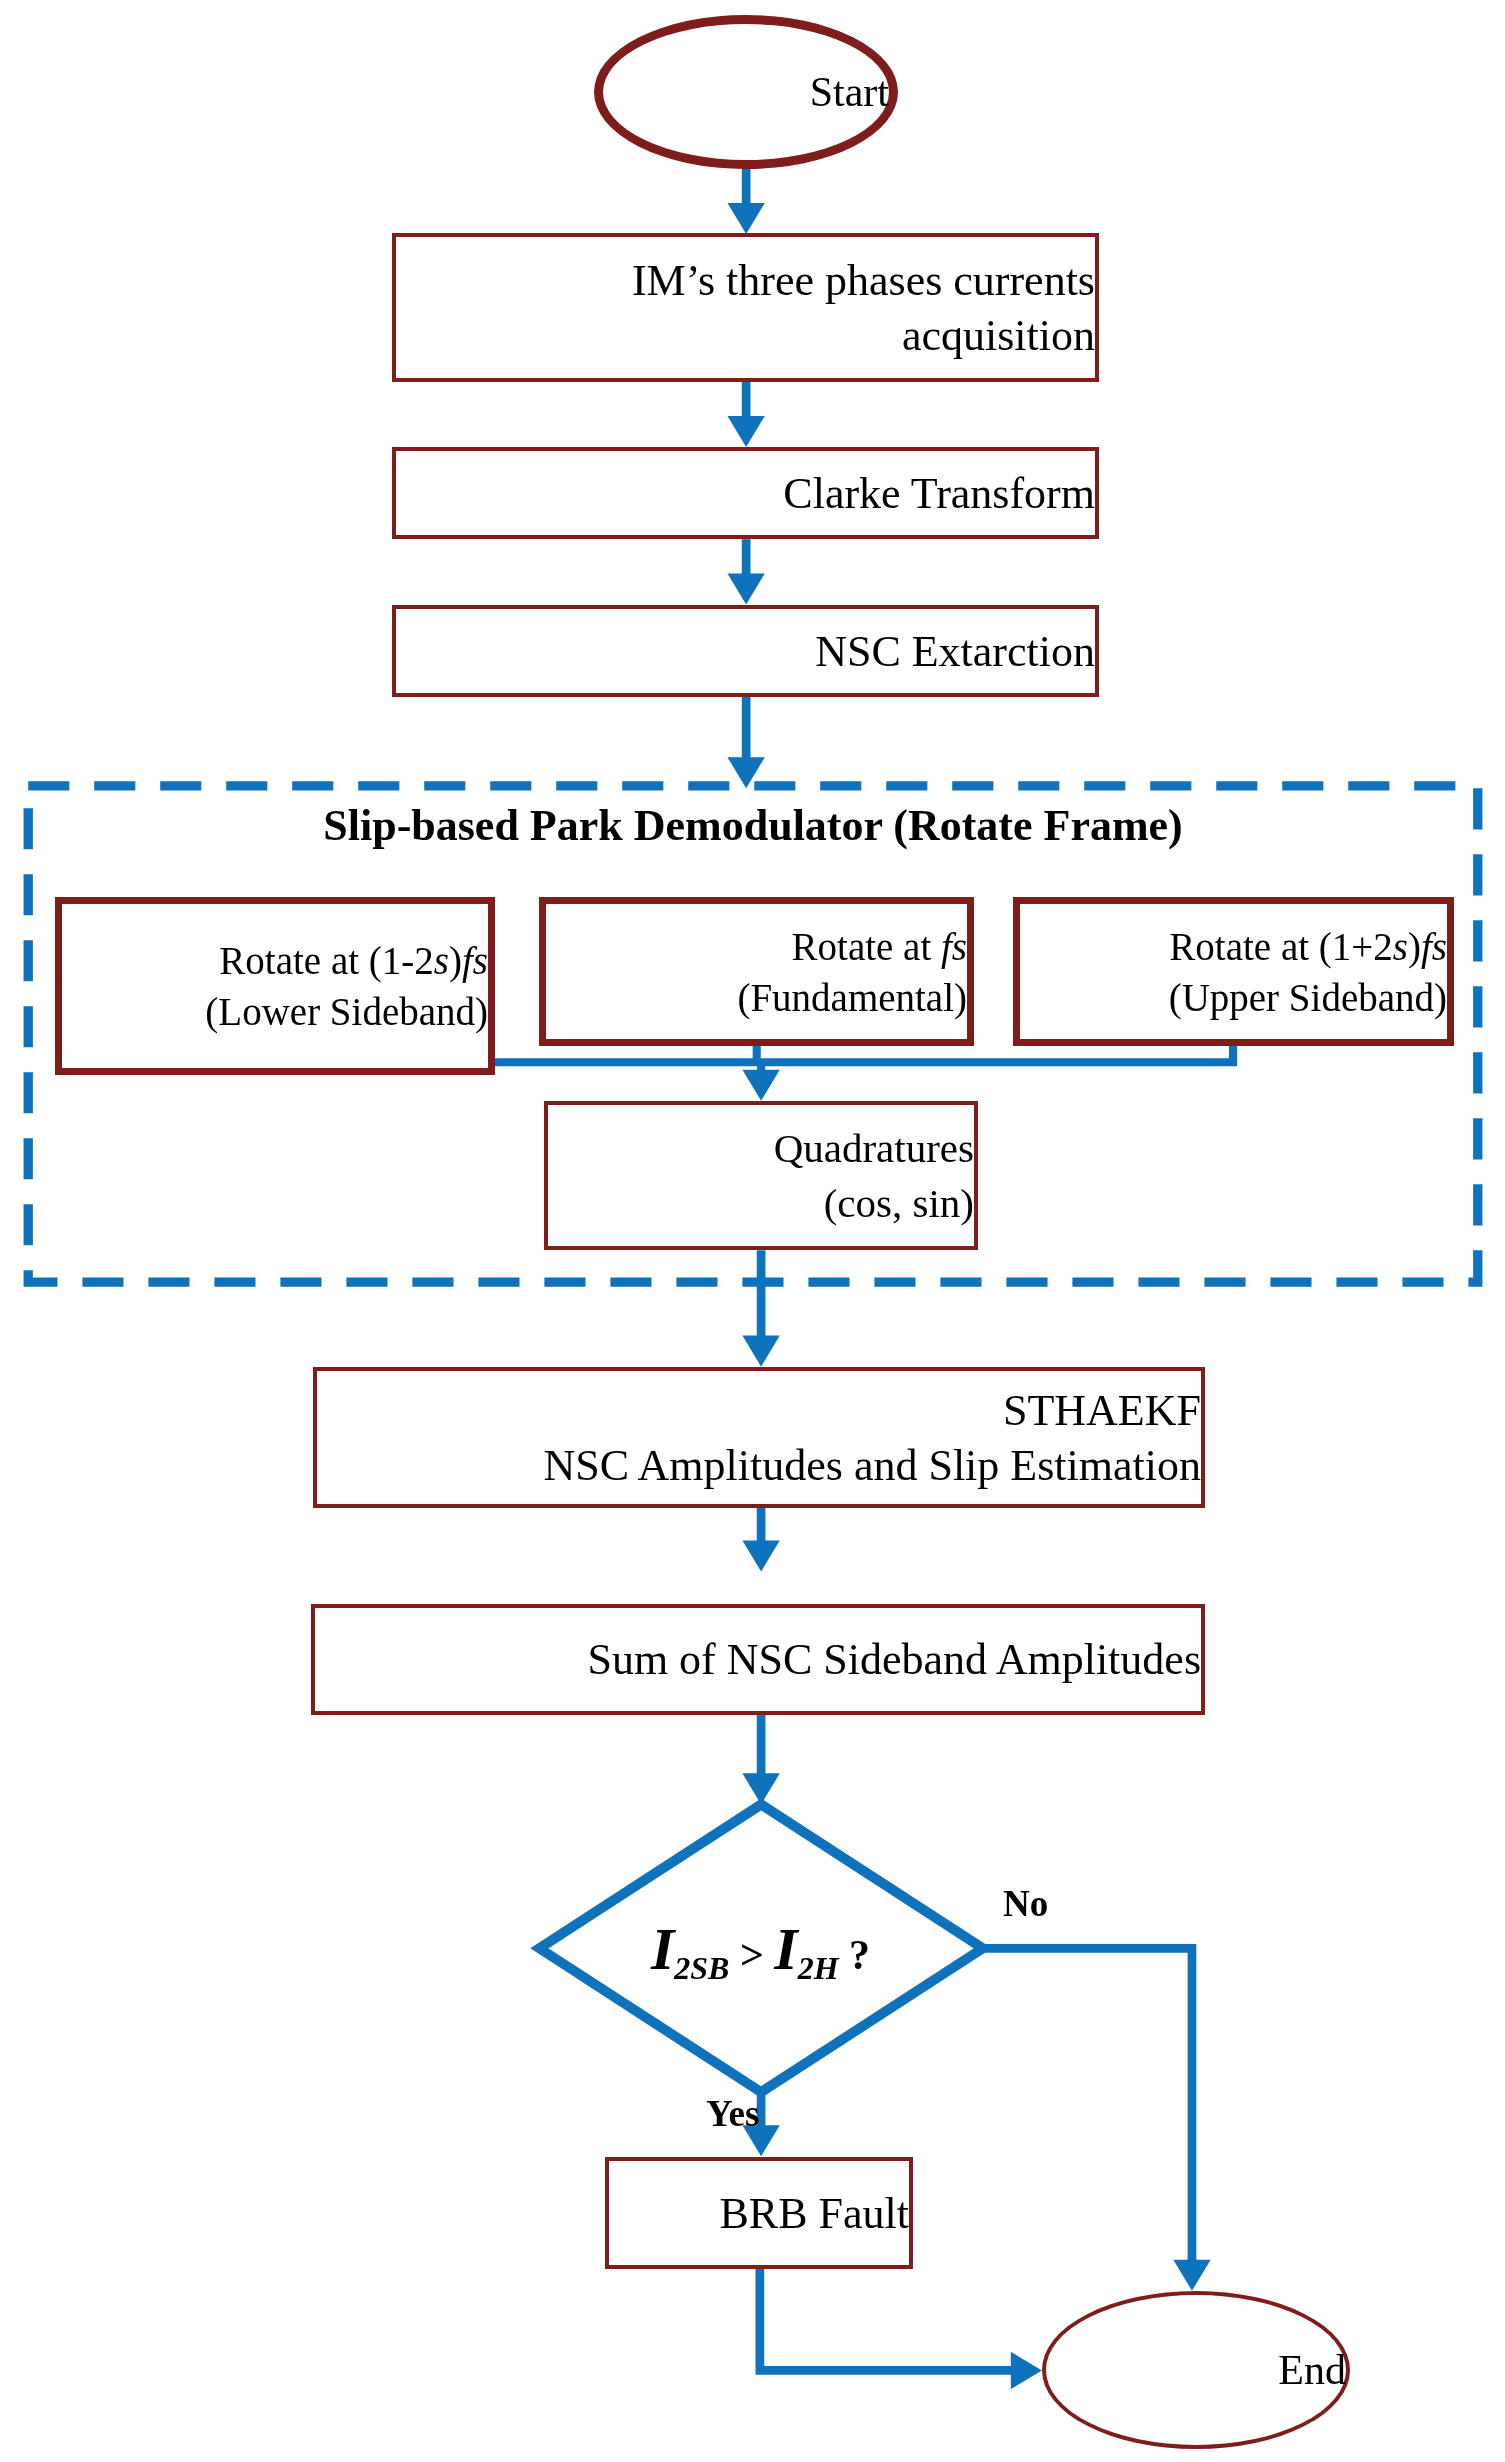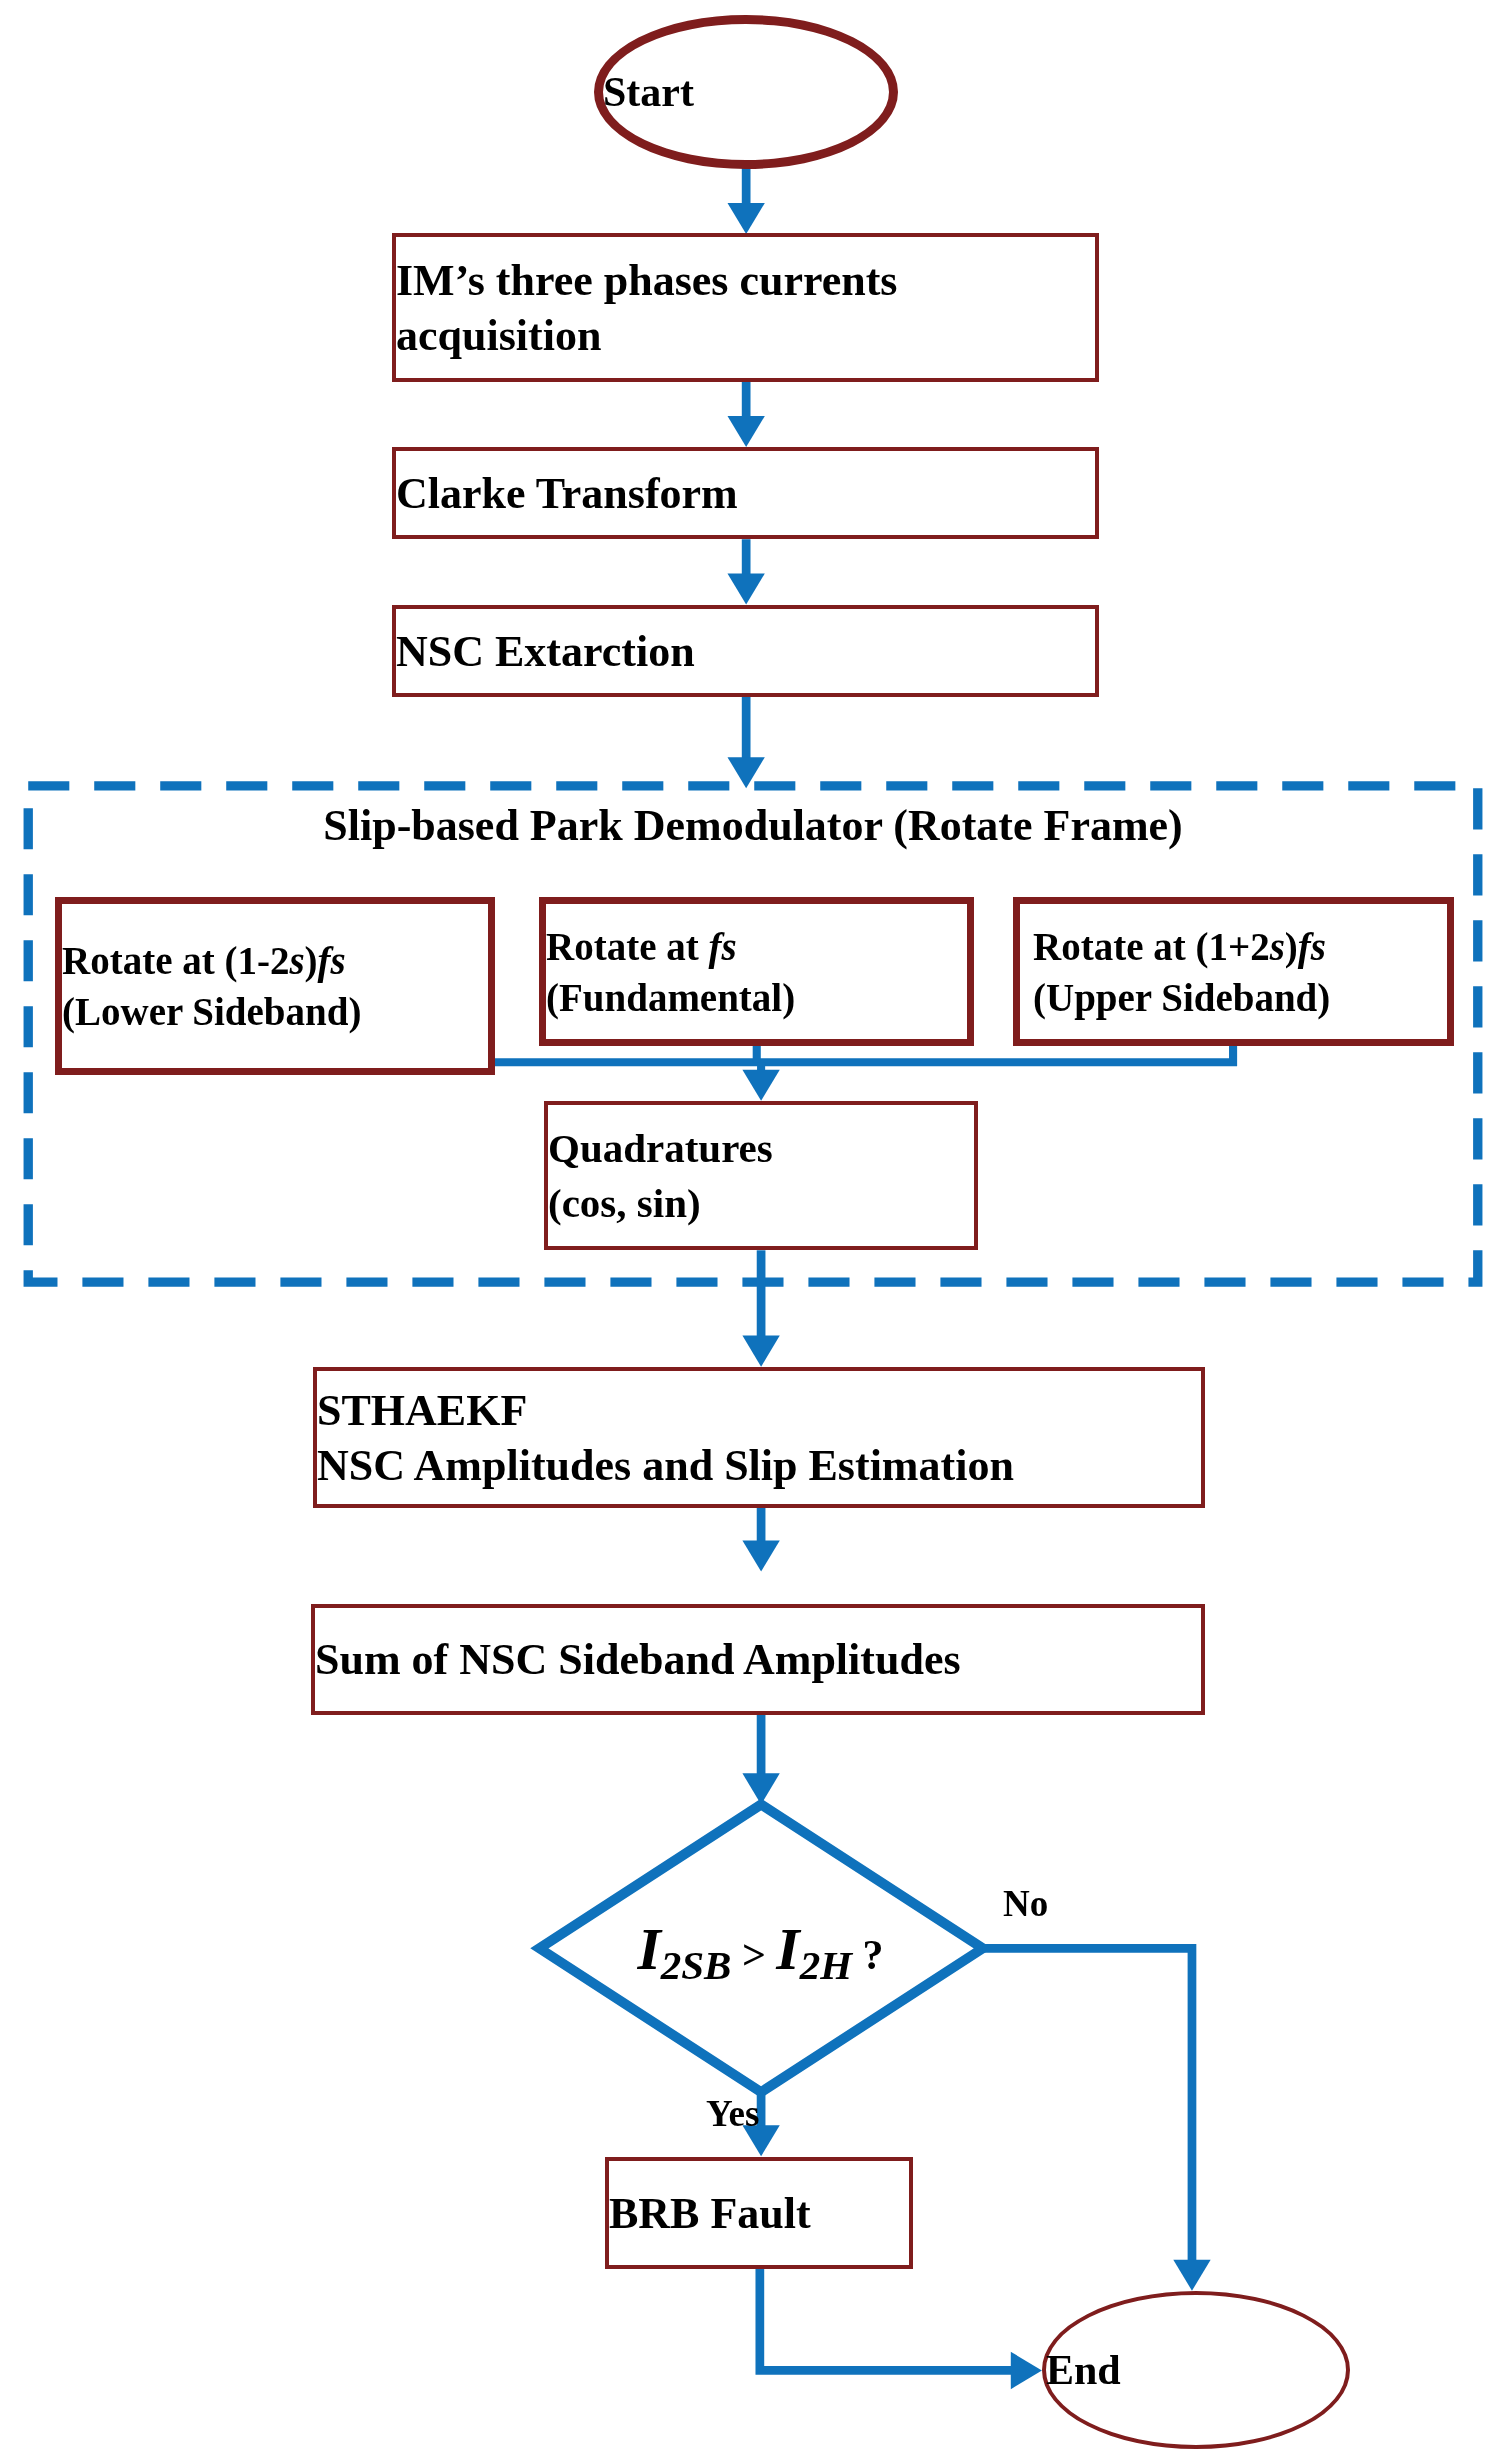--- a/index.html
+++ b/index.html
@@ -9,42 +9,42 @@
     background:#ffffff;
     font-family:"Liberation Serif", serif;
     color:#000000;
   }
   #wires{position:absolute;left:0;top:0;width:1506px;height:2462px;}
   .node{
     position:absolute;
     background:#ffffff;
     border:4px solid #7f1d1d;
     display:flex;flex-direction:column;
-    align-items:flex-start;justify-content:center;
+    align-items:flex-end;justify-content:center;
     text-align:center;
-    font-weight:bold;
+    font-weight:normal;
     box-sizing:border-box;
   }
   .terminator{border-radius:50%;font-size:42px;}
   .proc{font-size:44px;line-height:55px;}
   .subproc{font-size:39px;line-height:51px;border-width:7.5px;}
   .quad{font-size:41px;line-height:55px;}
   .title{
     position:absolute;left:28px;top:800px;width:1450px;
     text-align:center;font-size:44px;font-weight:bold;
   }
   .edge-label{position:absolute;font-size:37px;font-weight:bold;}
   .decision-label{
     position:absolute;left:539px;top:1805px;width:443px;height:288px;
     display:flex;align-items:center;justify-content:center;
     font-weight:bold;
   }
   .it{font-style:italic;}
   .di{font-style:italic;font-size:60px;font-weight:bold;}
-  .ds{font-style:italic;font-size:41px;font-weight:bold;position:relative;top:10px;}
+  .ds{font-style:italic;font-size:32px;font-weight:bold;position:relative;top:10px;}
   .dm{font-size:42px;font-weight:bold;}
 </style>
 </head>
 <body>
 
 <div id="canvas">
 
   <svg id="wires" viewBox="0 0 2418 3954" xmlns="http://www.w3.org/2000/svg">
 
     <g fill="#0F72BC" stroke="none">

